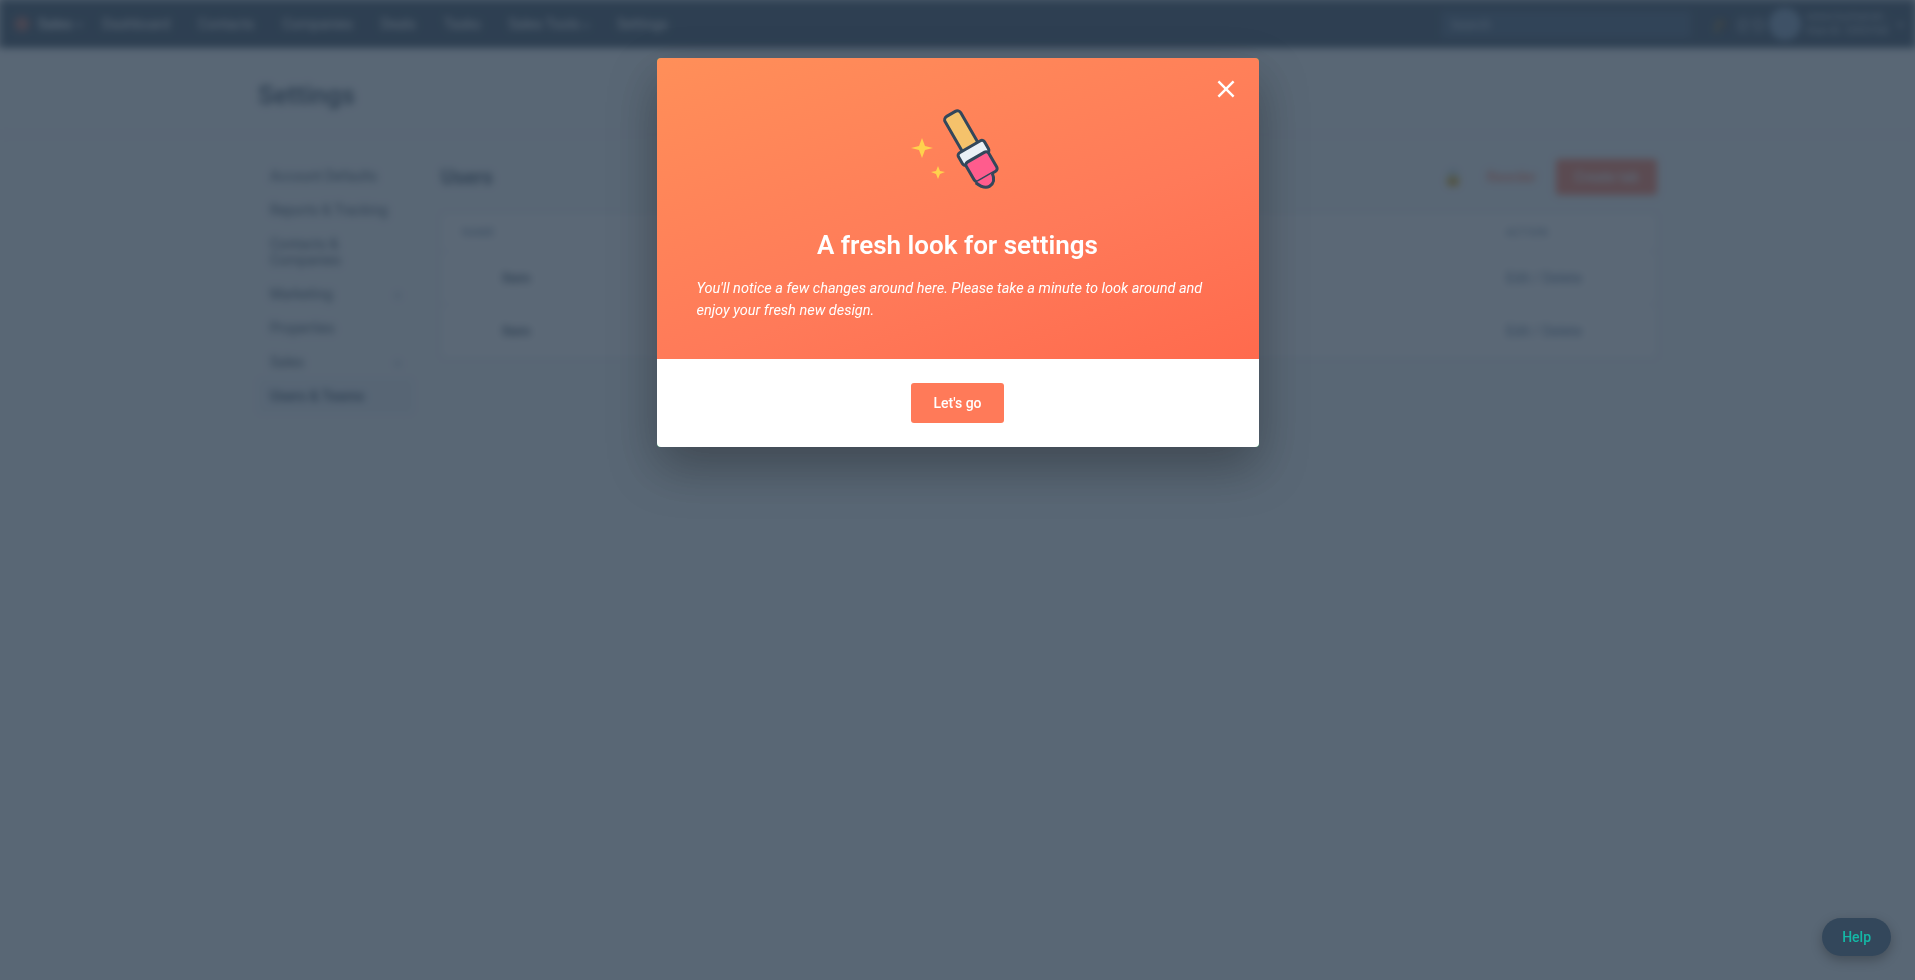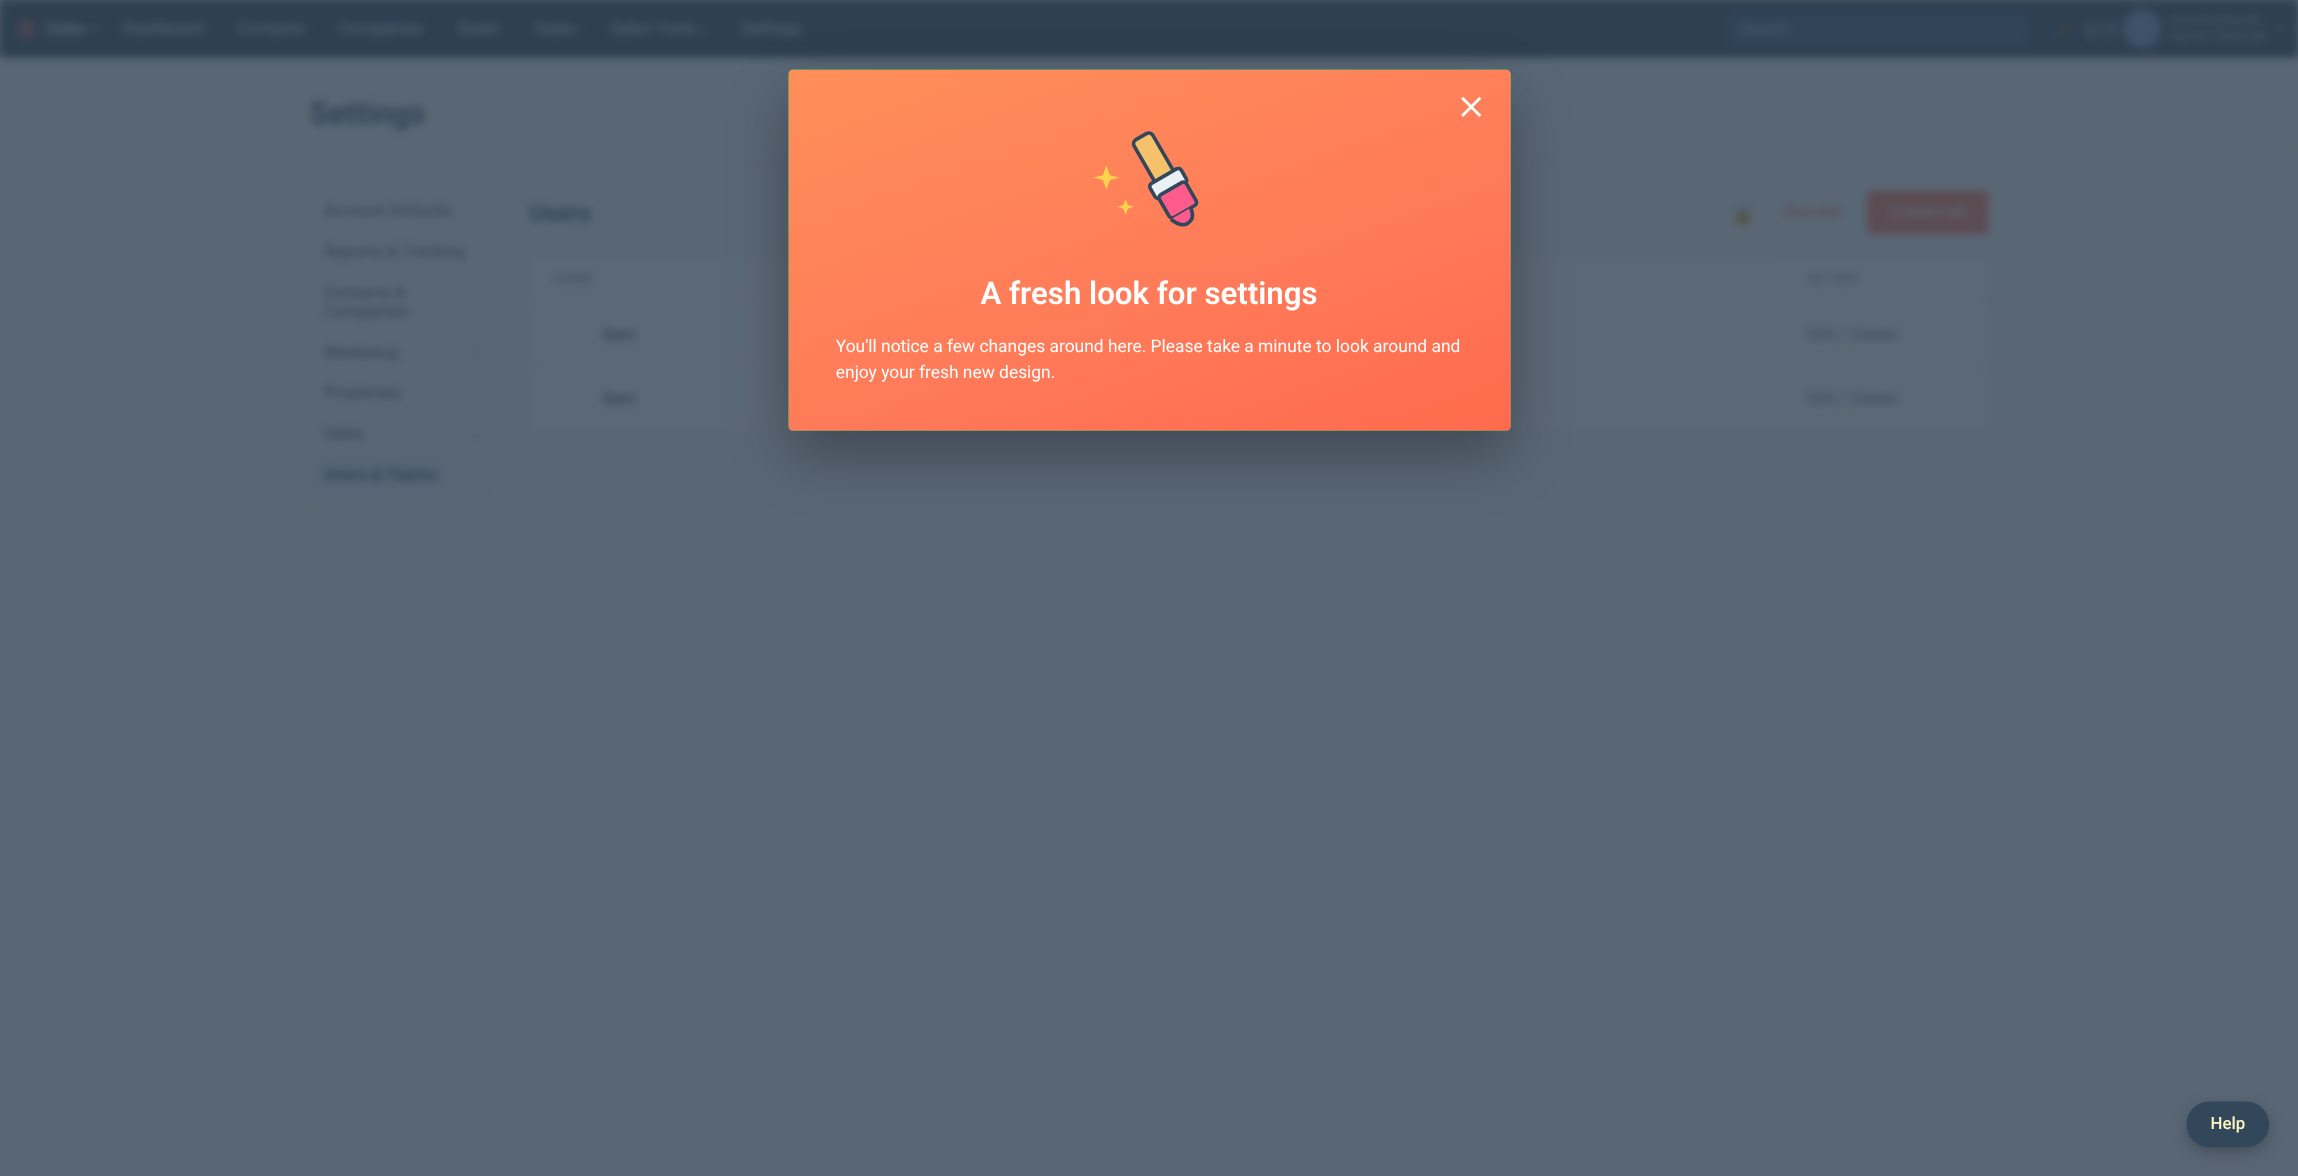--- a/index.html
+++ b/index.html
@@ -50,25 +50,25 @@
 .trow .act { width:130px; color:#516f90; cursor:pointer; text-align:left; }
 
 
 .overlay { position:fixed; inset:0; background:rgba(45,62,80,.78); display:flex; align-items:flex-start; justify-content:center; backdrop-filter:blur(2px); }
 .modal { position:relative; margin-top:58px; width:602px; background:#22c55e; border-radius:4px; overflow:hidden; box-shadow:0 20px 50px rgba(0,0,0,.3); }
 .modal-top { background:linear-gradient(160deg,#ff8f59 0%,#ff7a59 60%,#ff6a4d 100%); color:#fff; padding:26px 40px 36px 40px; position:relative; }
 .modal-close { position:absolute; top:18px; right:20px; width:26px; height:26px; cursor:pointer; }
 .modal-close svg { width:100%; height:100%; stroke:#fff; stroke-width:2.2; }
 .modal-illus { display:flex; justify-content:center; margin:24px 0 26px 0; }
 .modal-title { text-align:center; font-size:26px; font-weight:600; margin-bottom:18px; }
-.modal-body { font-size:14.5px; line-height:1.55; font-weight:400; }
+.modal-body { font-size:14.5px; line-height:1.55; font-weight:400;font-style:italic; }
 .modal-bottom { background:#fff; padding:24px; display:flex; justify-content:center; }
 .lets-go { background:#ff7a59; color:#fff; border:none; padding:12px 22px; border-radius:3px; font-weight:500; font-size:14px; cursor:pointer; }
 
-.help-fab { position:fixed; right:24px; bottom:24px; background:#33475b; color:#fef9c3; padding:11px 20px; border-radius:22px; font-size:14px; font-weight:500; cursor:pointer; box-shadow:0 4px 12px rgba(0,0,0,.25); }
+.help-fab { position:fixed; right:24px; bottom:24px; background:#33475b; color:#14b8a6; padding:11px 20px; border-radius:22px; font-size:14px; font-weight:500; cursor:pointer; box-shadow:0 4px 12px rgba(0,0,0,.25); }
 
 .blurred { filter:blur(3px); }
 </style>
 </head>
 <body>
 
 <div class="app blurred">
 
   <div class="topnav">
     <div class="brand">
@@ -191,16 +191,19 @@
           </g>
           <g fill="#ffd24d">
             <polygon points="24,30 27,38 35,40 27,42 24,50 21,42 13,40 21,38"></polygon>
             <polygon points="40,58 42,63 47,64 42,66 40,71 38,66 33,64 38,63"></polygon>
           </g>
         </svg>
       </div>
       <h2 class="modal-title">A fresh look for settings</h2>
       <p class="modal-body">You'll notice a few changes around here. Please take a minute to look around and enjoy your fresh new design.</p>
     </div>
+    <div class="modal-bottom">
+      <button class="lets-go">Let's go</button>
+    </div>
   </div>
 </div>
 
 <div class="help-fab">Help</div>
 
 </body></html>

